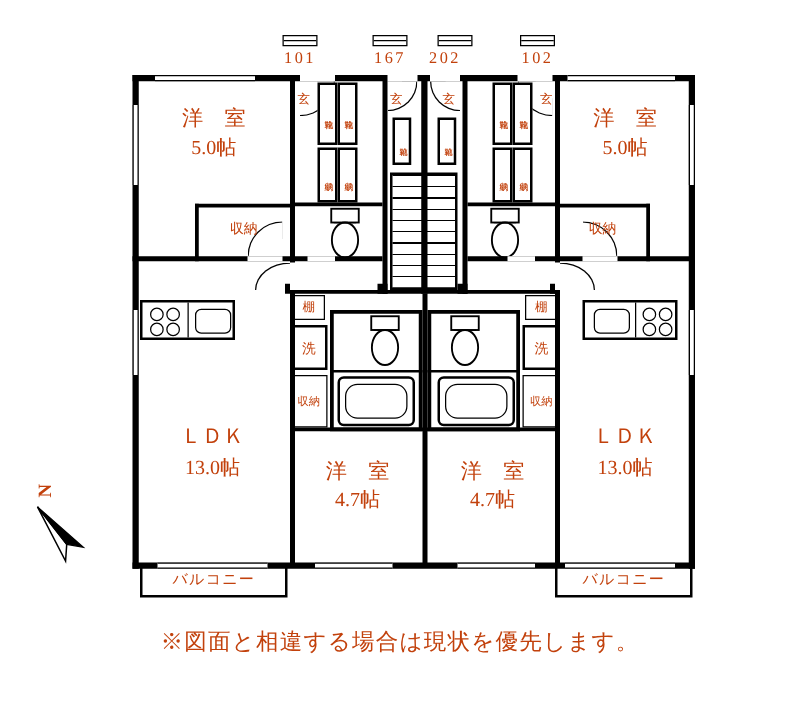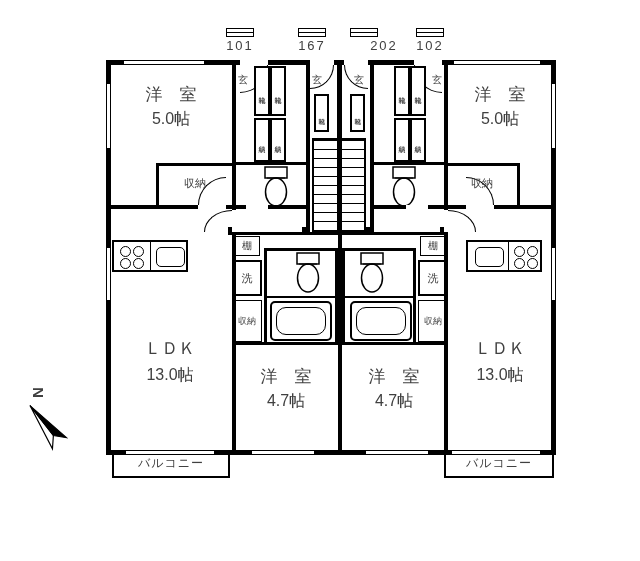--- a/index.html
+++ b/index.html
@@ -1,17 +1,17 @@
 <!DOCTYPE html>
 <html><head>
 <meta charset="utf-8">
 <style>
   html,body{margin:0;padding:0;background:#fff;}
   .plan{position:relative;width:640px;height:561px;background:#fff;overflow:hidden;
-        font-family:Liberation Sans, sans-serif;color:#404040;}
+        font-family:Liberation Serif, serif;color:#c2410c;}
   .w{position:absolute;background:#000;z-index:3;}
   .post{position:absolute;background:#000;z-index:3;}
   .winh{position:absolute;height:5px;background:#fff;border-top:1px solid #000;border-bottom:1px solid #000;box-sizing:border-box;z-index:4;}
   .winv{position:absolute;width:5px;background:#fff;border-left:1px solid #000;border-right:1px solid #000;box-sizing:border-box;z-index:4;}
   .gap{position:absolute;background:#fff;z-index:4;}
   .box1{position:absolute;border:1px solid #000;box-sizing:border-box;background:#fff;z-index:2;}
   .box2{position:absolute;border:2px solid #000;box-sizing:border-box;background:#fff;z-index:2;}
   .box3{position:absolute;border:3px solid #000;box-sizing:border-box;background:#fff;z-index:2;}
   .lbl{position:absolute;white-space:nowrap;z-index:6;line-height:1.1;}
   .ctr{display:flex;align-items:center;justify-content:center;text-align:center;}
@@ -39,21 +39,21 @@
 
 <div class="plan">
 
   <div class="winmark" style="left:226px;top:28px;width:28px;"></div>
   <div class="winmark" style="left:298px;top:28px;width:28px;"></div>
   <div class="winmark" style="left:350px;top:28px;width:28px;"></div>
   <div class="winmark" style="left:416px;top:28px;width:28px;"></div>
 
   <div class="lbl ctr" style="left:216px;top:39px;width:48px;font-size:13px;letter-spacing:2px;">101</div>
   <div class="lbl ctr" style="left:288px;top:39px;width:48px;font-size:13px;letter-spacing:2px;">167</div>
-  <div class="lbl ctr" style="left:360px;top:39px;width:48px;font-size:13px;letter-spacing:2px;">202</div>
+  <div class="lbl ctr" style="left:332px;top:39px;width:48px;font-size:13px;letter-spacing:2px;">202</div>
   <div class="lbl ctr" style="left:406px;top:39px;width:48px;font-size:13px;letter-spacing:2px;">102</div>
 
   <div class="w" style="left:106px;top:60px;width:450px;height:5px;"></div>
   <div class="w" style="left:106px;top:60px;width:5px;height:395px;"></div>
   <div class="w" style="left:551px;top:60px;width:5px;height:395px;"></div>
   <div class="w" style="left:106px;top:450px;width:450px;height:5px;"></div>
 
   <div class="w" style="left:232px;top:60px;width:4px;height:150px;"></div>
   <div class="w" style="left:306px;top:60px;width:4px;height:175px;"></div>
   <div class="w" style="left:337px;top:60px;width:5px;height:175px;"></div>
@@ -242,14 +242,15 @@
   <div class="lbl ctr" style="left:444px;top:457px;width:110px;font-size:12px;letter-spacing:1px;">バルコニー</div>
 
   <div class="compassN" style="left:32px;top:384px;">N</div>
   <svg class="fix" style="left:20px;top:396px;z-index:6;" width="52" height="60" viewBox="0 0 52 60">
     <g transform="rotate(-38 26 30)">
       <polygon points="26,4 17,52 26,42" fill="#fff" stroke="#000" stroke-width="1.2"></polygon>
       <polygon points="26,4 35,52 26,42" fill="#000" stroke="#000" stroke-width="1"></polygon>
     </g>
   </svg>
 
+  <div class="lbl ctr" style="left:0px;top:504px;width:640px;font-size:18px;letter-spacing:1px;">※図面と相違する場合は現状を優先します。</div>
 
 </div>
 
 </body></html>

